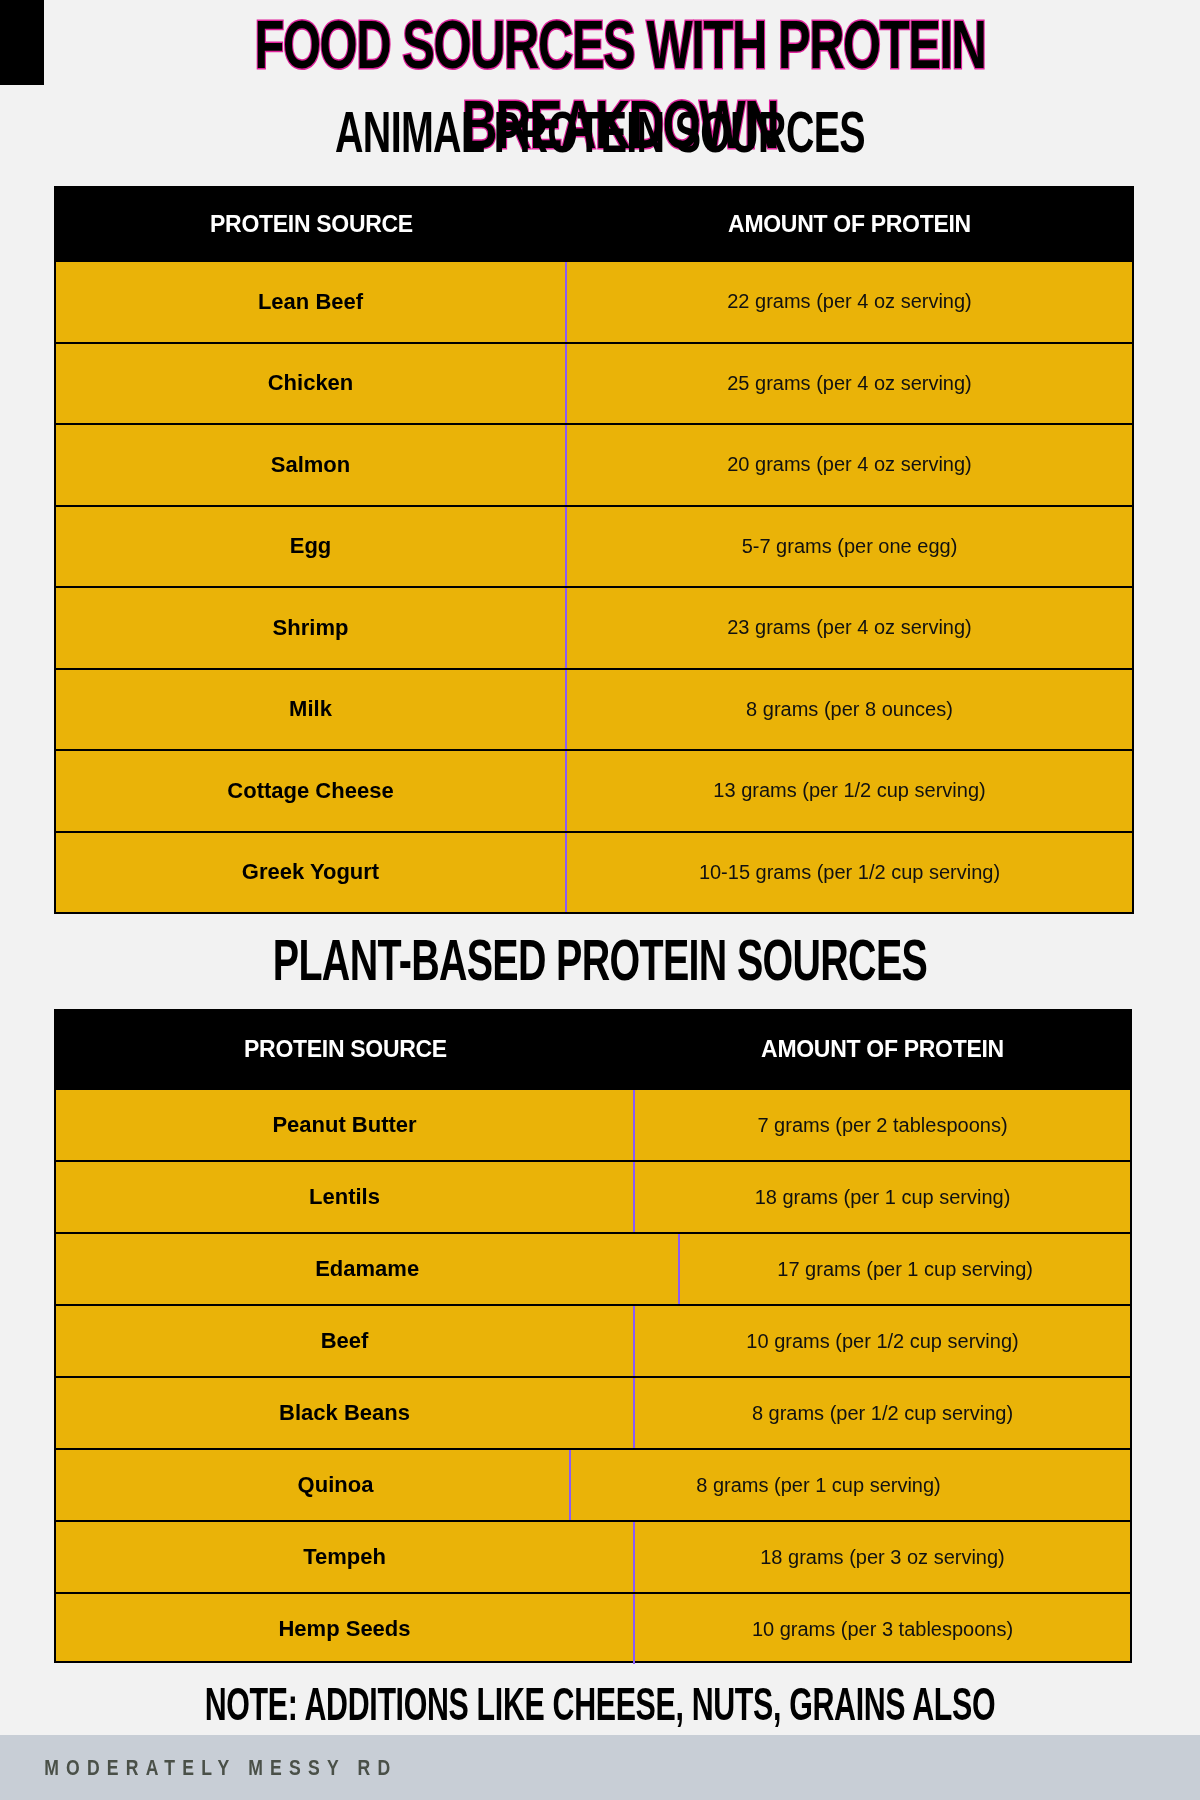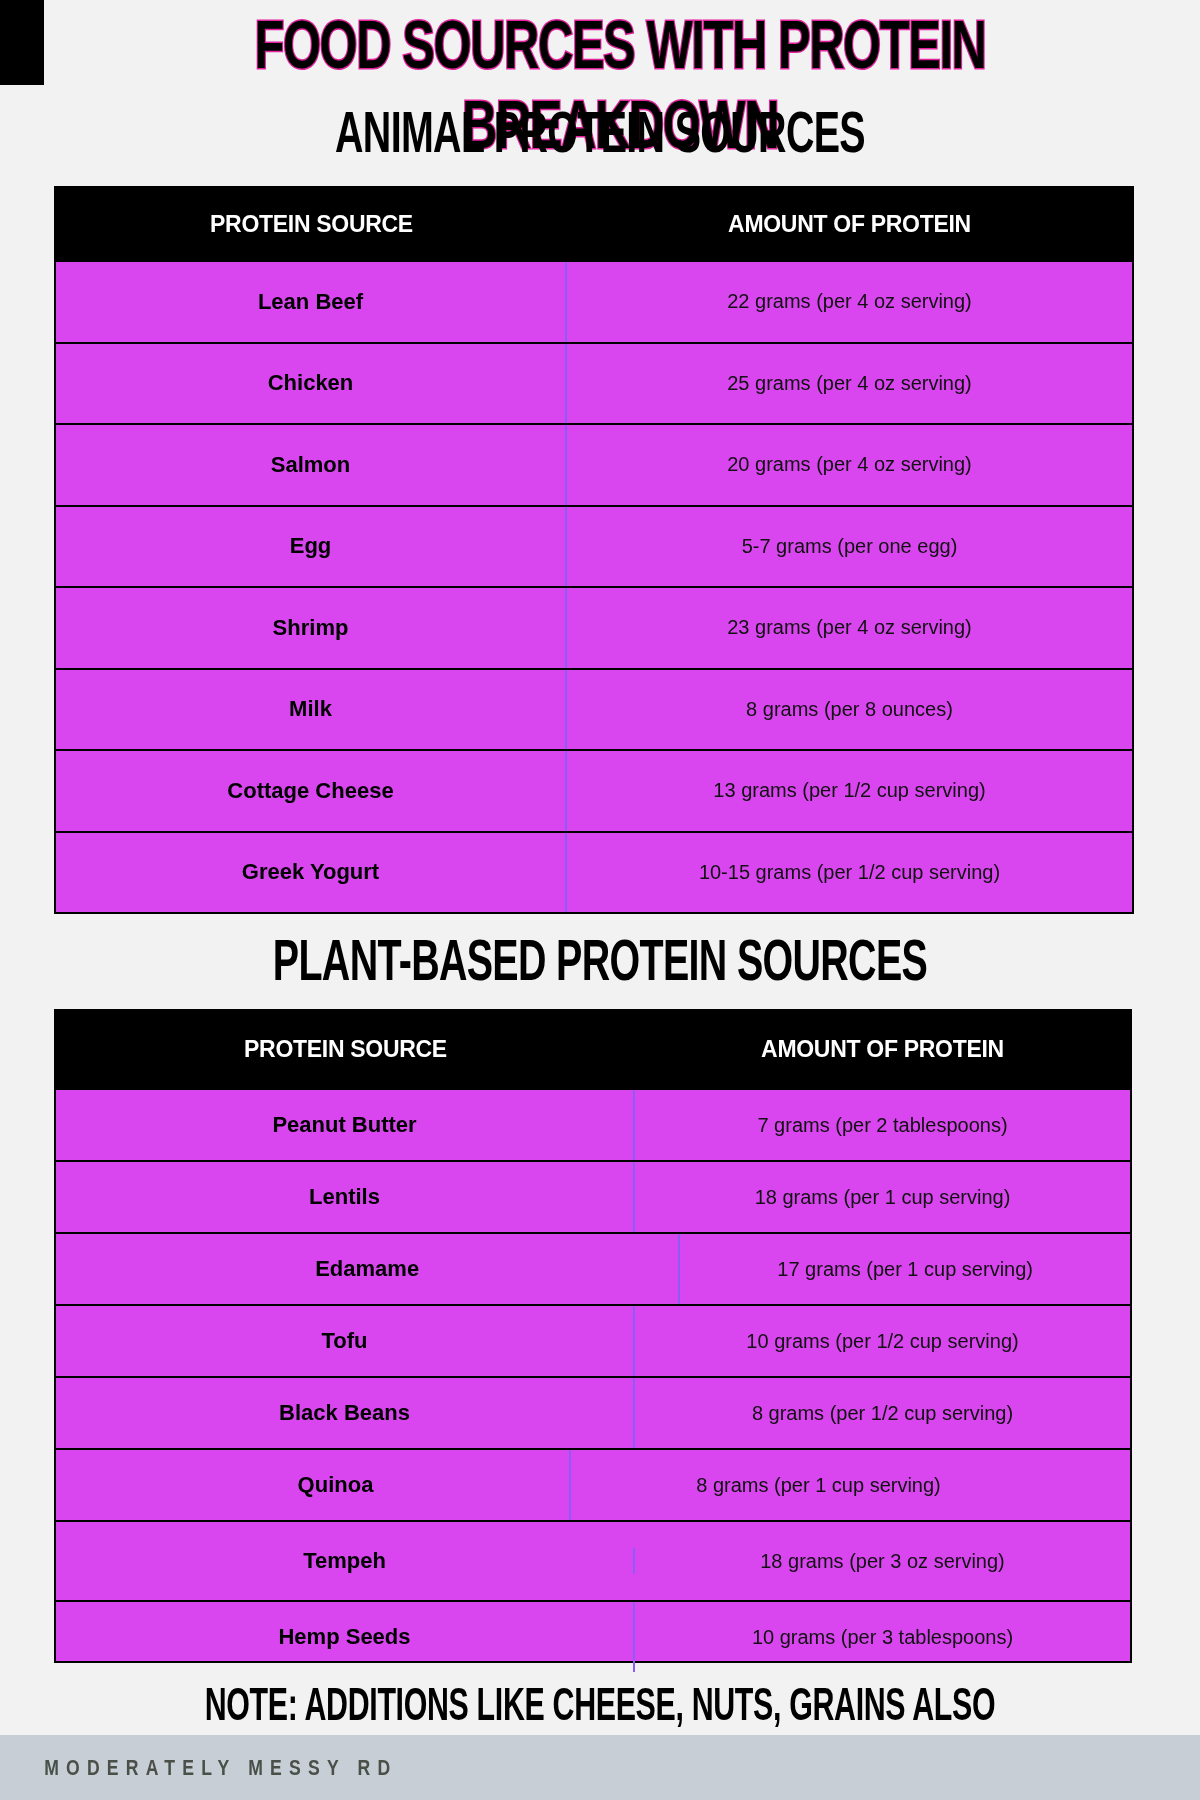--- a/index.html
+++ b/index.html
@@ -15,21 +15,21 @@
     transform: scaleX(0.72); transform-origin: center;
     -webkit-text-stroke: 3px #e0229c; paint-order: stroke fill;
     text-shadow: 0 0 0 #e0229c;
   }
   .section-heading {
     position: absolute; left: 0; width: 1200px; text-align: center;
     font-family: "Liberation Sans", sans-serif; font-weight: bold; font-size: 58px;
     line-height: 64px; color: #000; transform: scaleX(0.68); transform-origin: center;
     letter-spacing: -1px;
   }
-  .table { position: absolute; border: 2px solid #000; box-sizing: border-box; background: #d946ef; }
+  .table { position: absolute; border: 2px solid #000; box-sizing: border-box; background: #eab308; }
   .thead { display: flex; background: #000; color: #fff; }
   .thead .th {
     display: flex; align-items: center; justify-content: center;
     font-weight: bold; font-size: 23px; letter-spacing: -0.3px;
   }
   .trow { display: flex; border-top: 2px solid #000; box-sizing: border-box; }
   .td { display: flex; align-items: center; justify-content: center; box-sizing: border-box; }
   .td.src { font-weight: bold; font-size: 22px; border-right: 2px solid #8b5cf6; }
   .td.amt { font-size: 20px; color: #111; }
   .note {
@@ -110,32 +110,32 @@
       </div>
       <div class="trow" style="height: 72px;">
         <div class="td src" style="width: 579px;">Lentils</div>
         <div class="td amt" style="width: 495px;">18 grams (per 1 cup serving)</div>
       </div>
       <div class="trow" style="height: 72px;">
         <div class="td src" style="width: 687px;">Edamame</div>
         <div class="td amt" style="width: 495px;">17 grams (per 1 cup serving)</div>
       </div>
       <div class="trow" style="height: 72px;">
-        <div class="td src" style="width: 579px;">Tofu</div>
+        <div class="td src" style="width: 579px;">Beef</div>
         <div class="td amt" style="width: 495px;">10 grams (per 1/2 cup serving)</div>
       </div>
       <div class="trow" style="height: 72px;">
         <div class="td src" style="width: 579px;">Black Beans</div>
         <div class="td amt" style="width: 495px;">8 grams (per 1/2 cup serving)</div>
       </div>
       <div class="trow" style="height: 72px;">
         <div class="td src" style="width: 515px; padding-left: 46px;">Quinoa</div>
         <div class="td amt" style="width: 495px;">8 grams (per 1 cup serving)</div>
       </div>
-      <div class="trow" style="height: 80px; align-items: center;">
+      <div class="trow" style="height: 72px;">
         <div class="td src" style="width: 579px;">Tempeh</div>
         <div class="td amt" style="width: 495px;">18 grams (per 3 oz serving)</div>
       </div>
       <div class="trow" style="height: 72px;">
         <div class="td src" style="width: 579px;">Hemp Seeds</div>
         <div class="td amt" style="width: 495px;">10 grams (per 3 tablespoons)</div>
       </div>
     </div>
 </div>
 

